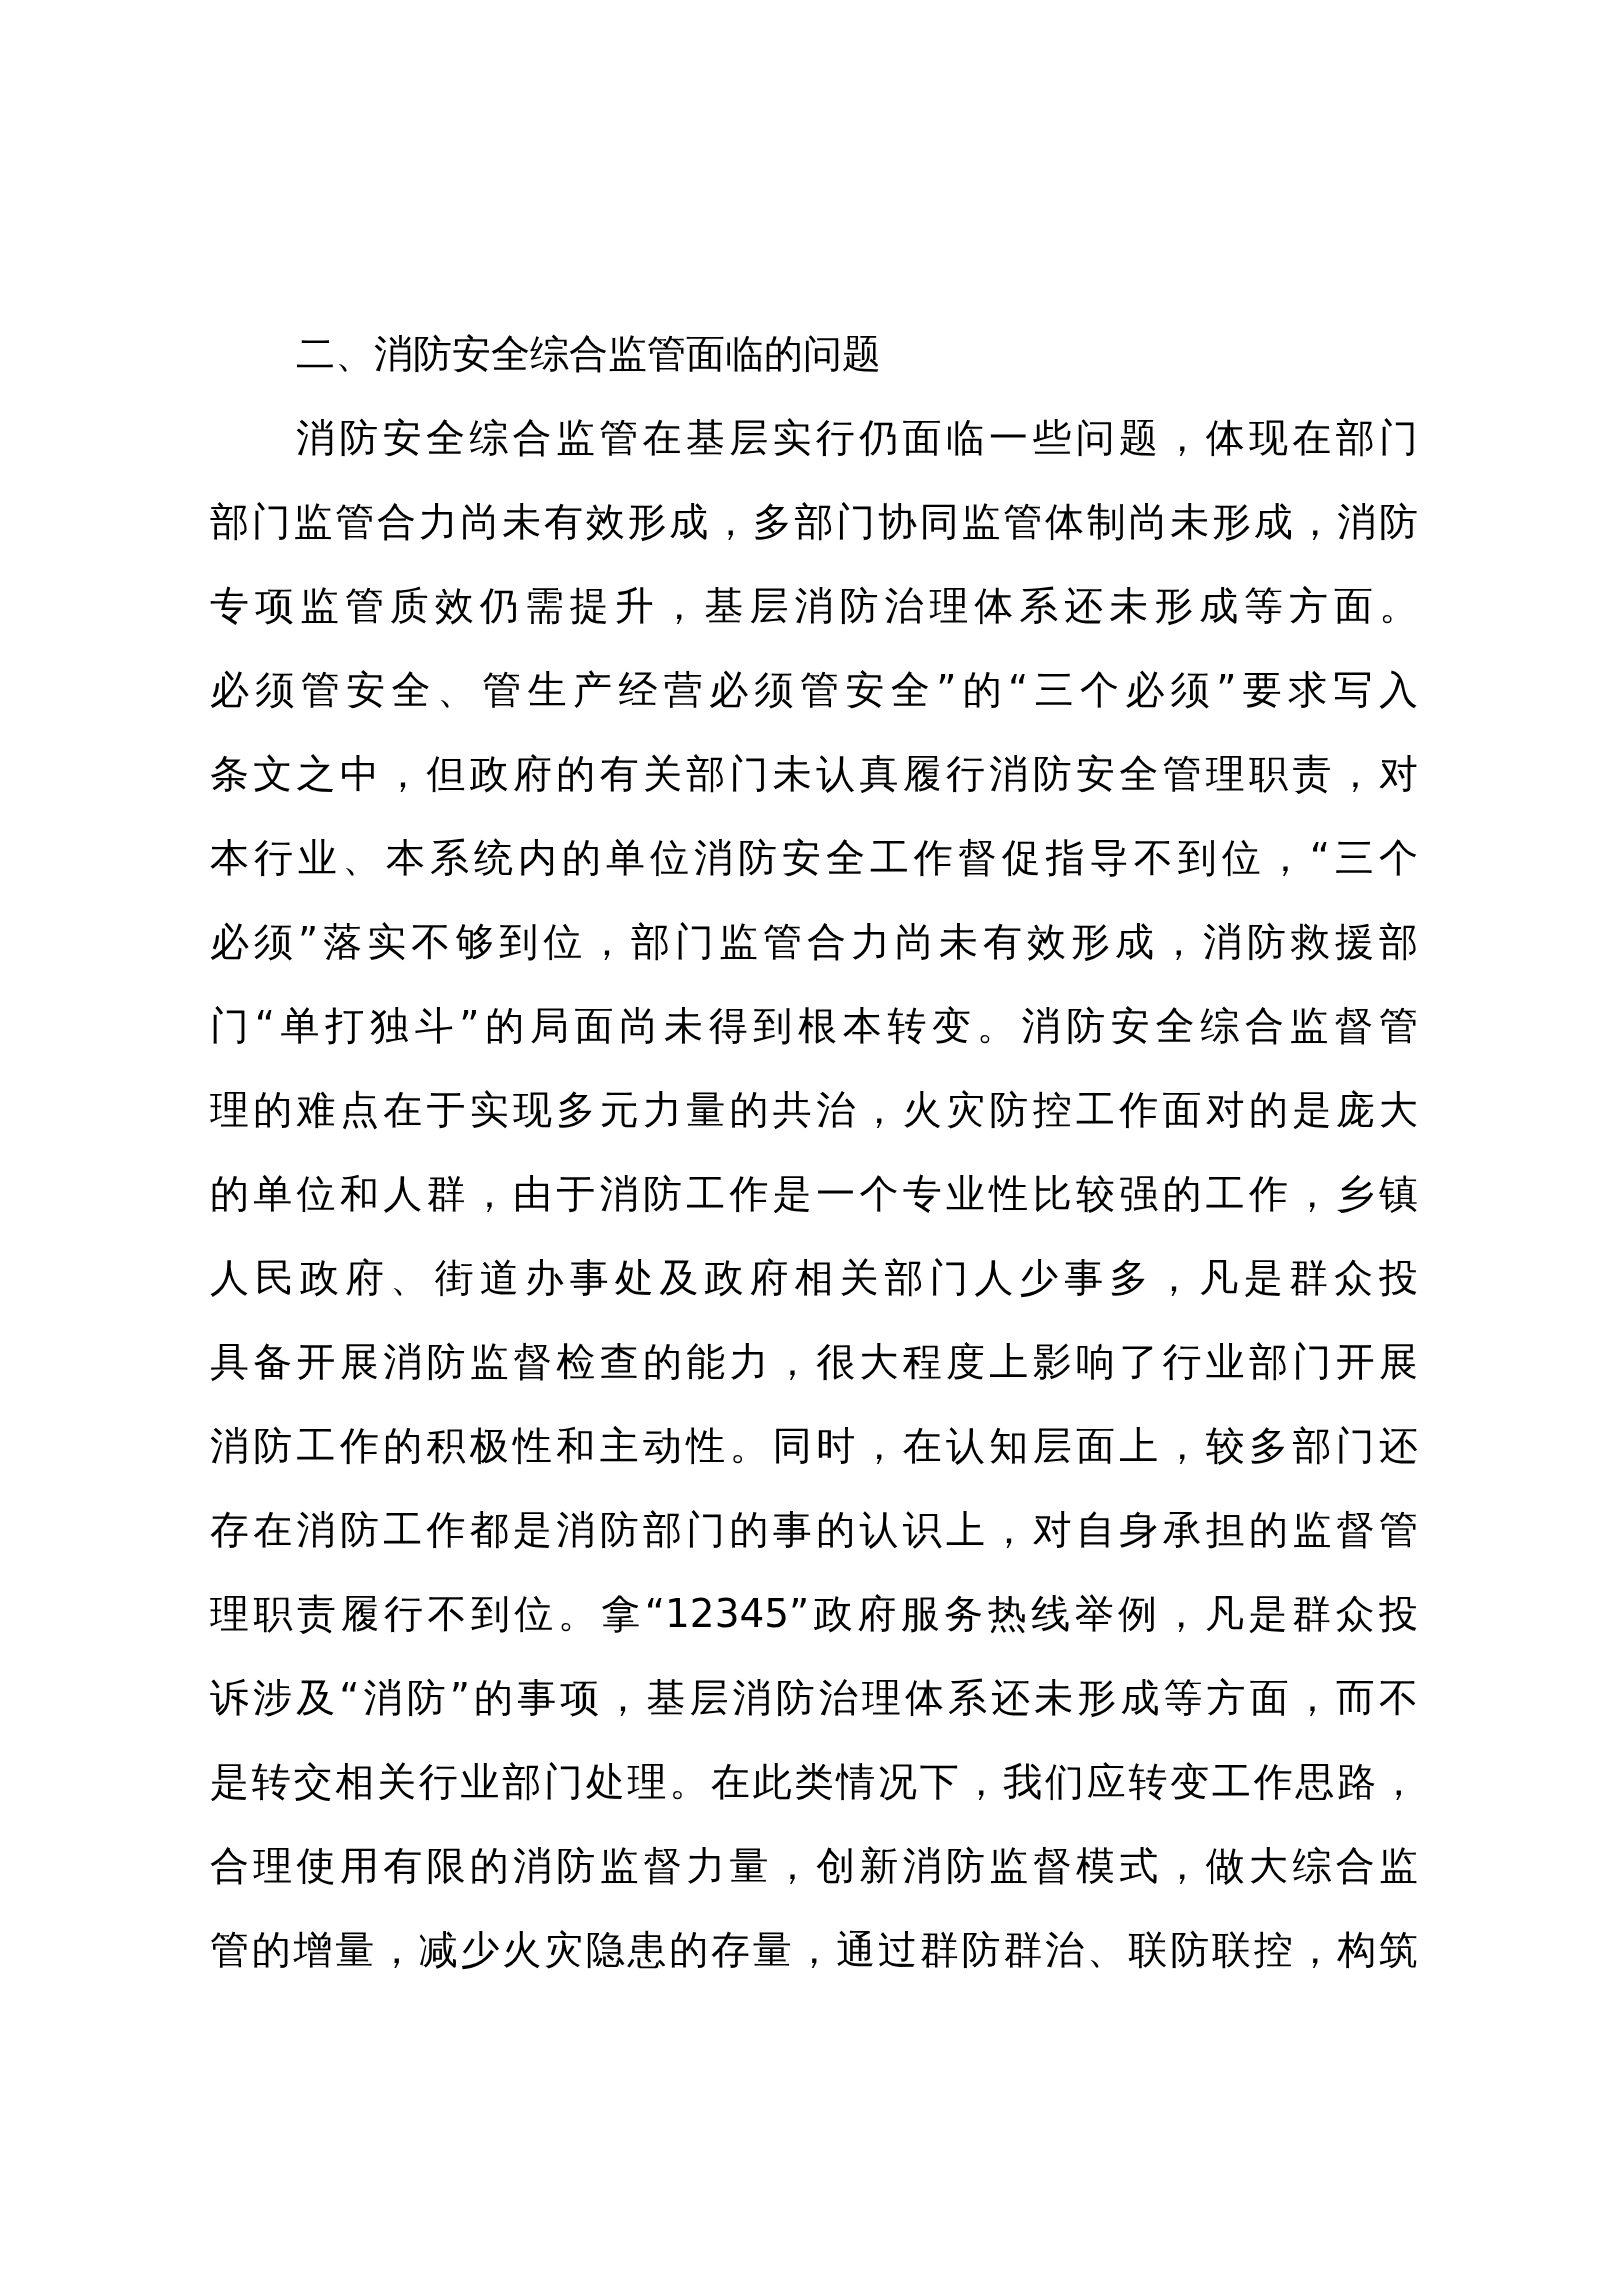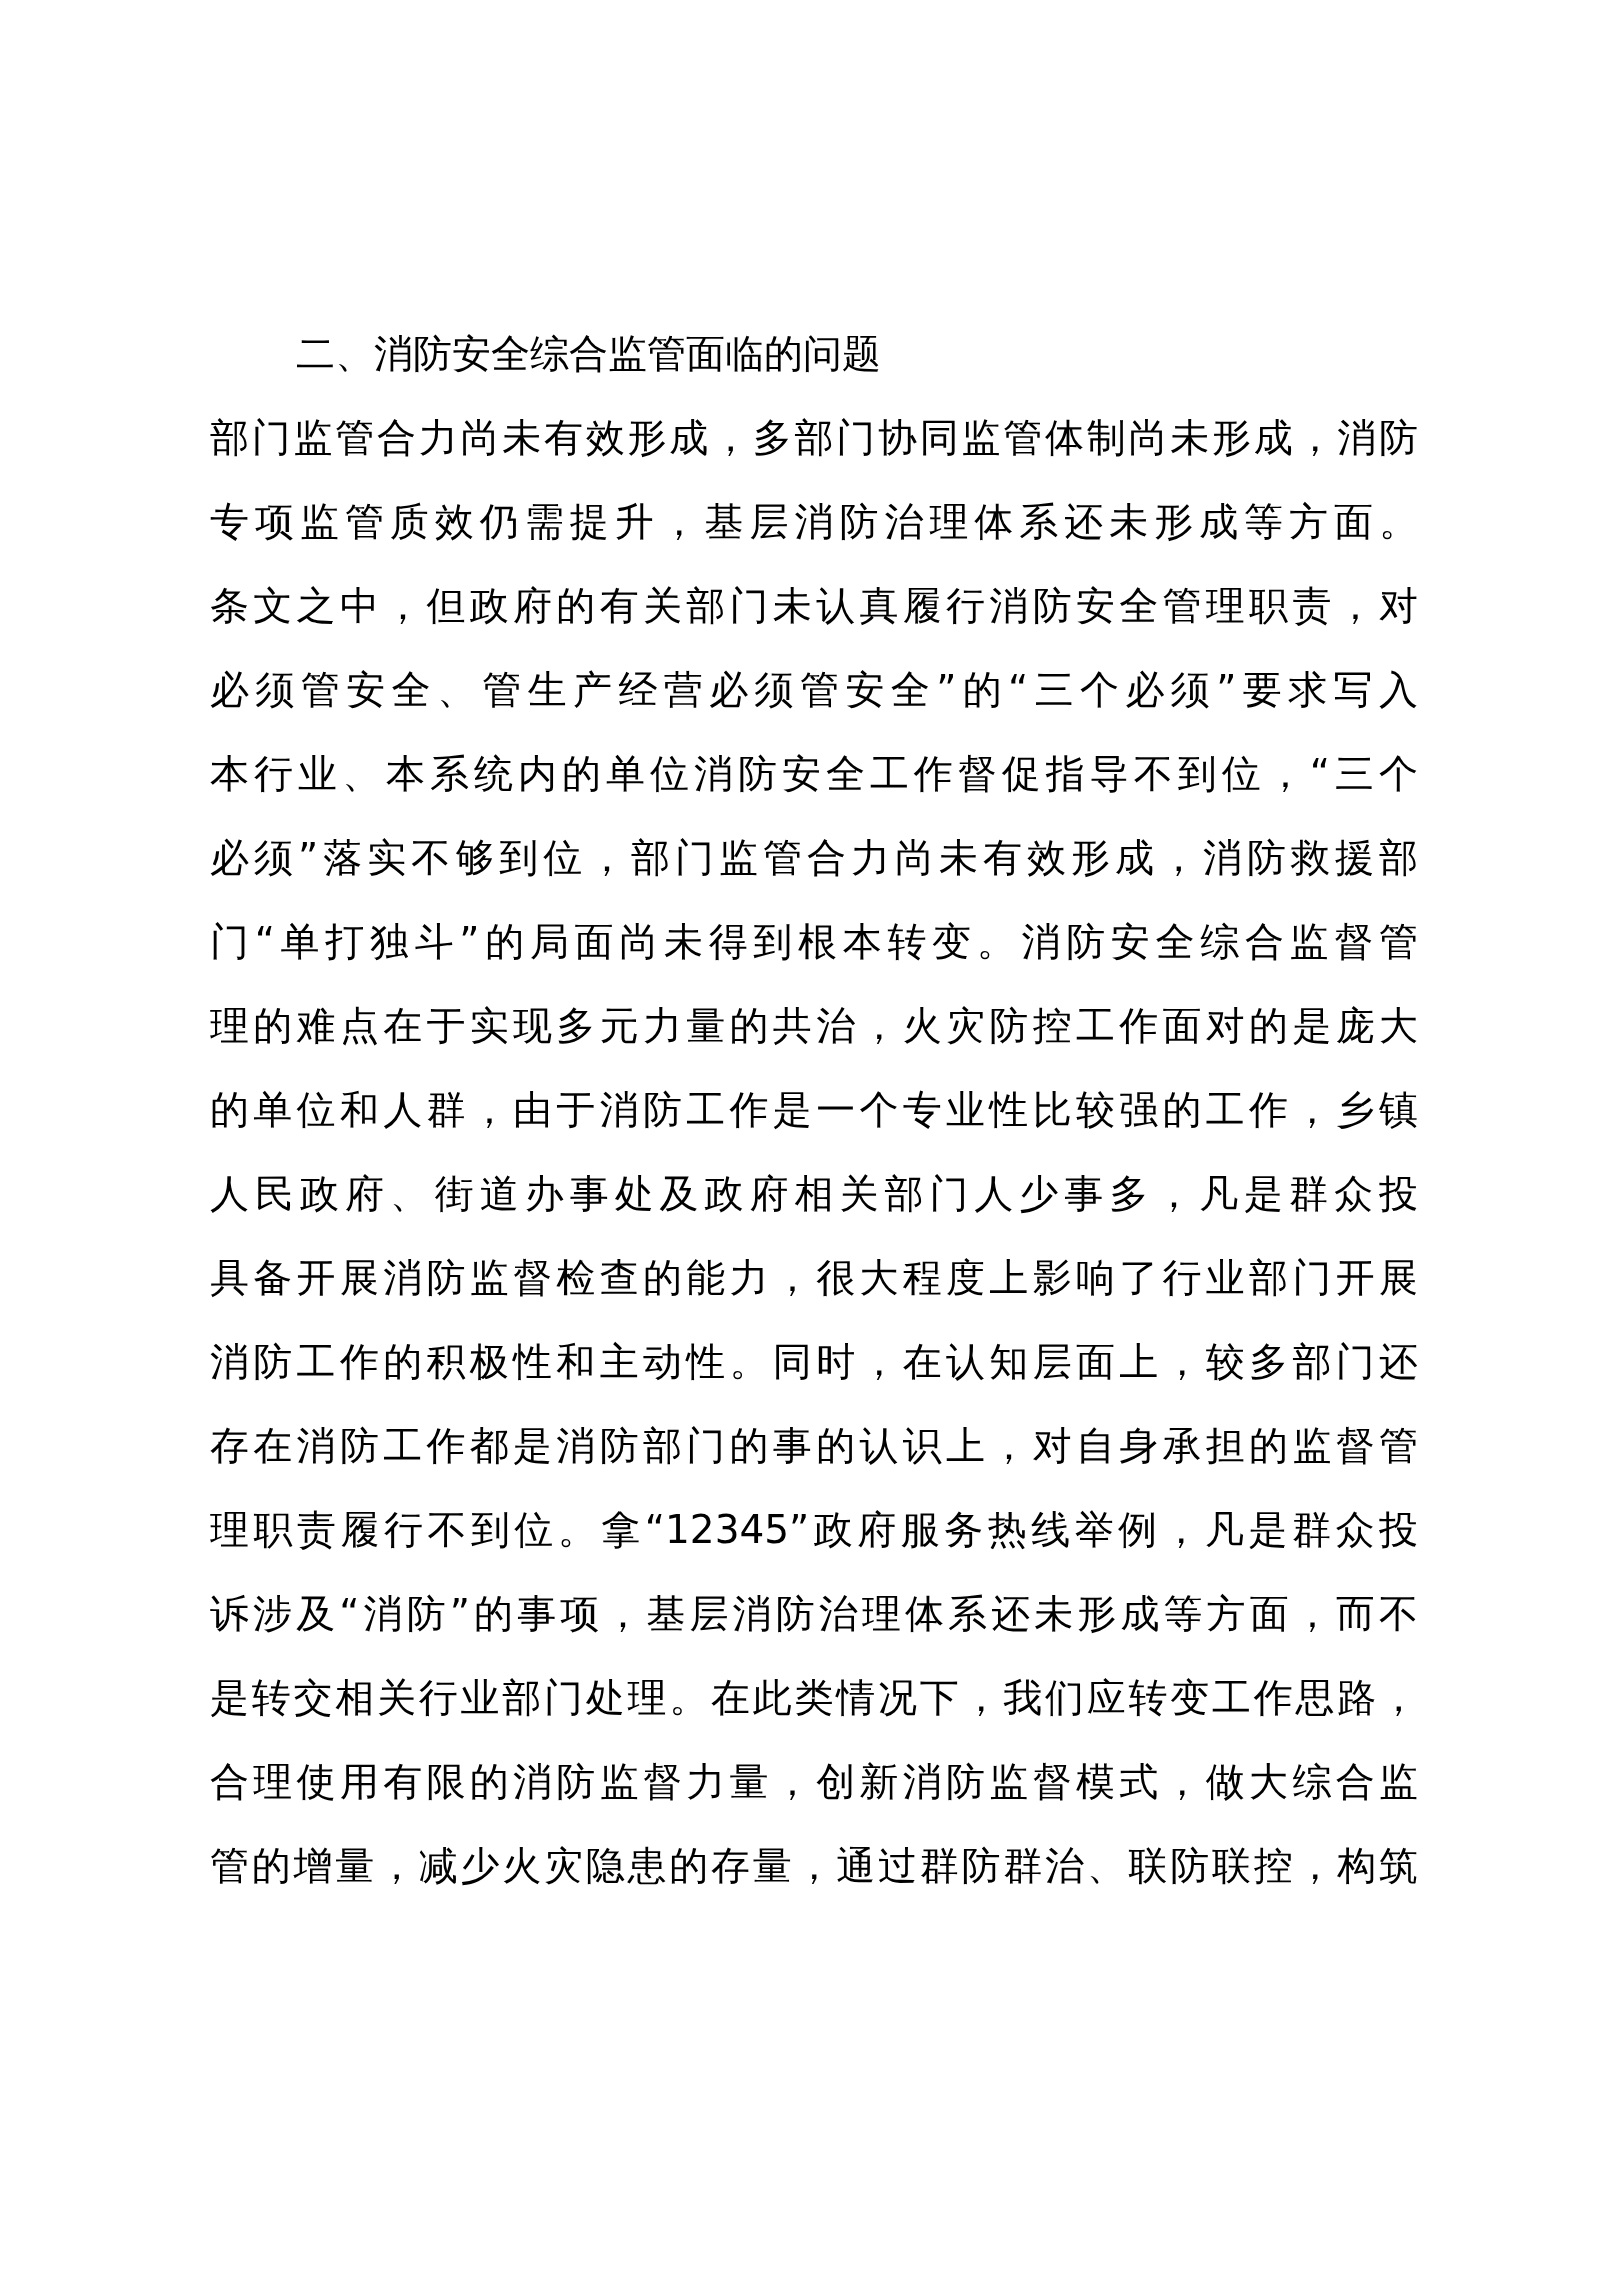--- a/index.html
+++ b/index.html
@@ -46,24 +46,25 @@
       text-align: center;
       text-align-last: left;
     }
   </style>
 </head>
 <body>
 
 <div class="page">
   <div class="text-block">
     <div class="line indent heading">二、消防安全综合监管面临的问题</div>
+    <div class="line indent">消防安全综合监管在基层实行仍面临一些问题，体现在部门</div>
     <div class="line">部门监管合力尚未有效形成，多部门协同监管体制尚未形成，消防</div>
     <div class="line">专项监管质效仍需提升，基层消防治理体系还未形成等方面。</div>
+    <div class="line">必须管安全、管生产经营必须管安全”的“三个必须”要求写入</div>
     <div class="line">条文之中，但政府的有关部门未认真履行消防安全管理职责，对</div>
-    <div class="line">必须管安全、管生产经营必须管安全”的“三个必须”要求写入</div>
     <div class="line">本行业、本系统内的单位消防安全工作督促指导不到位，“三个</div>
     <div class="line">必须”落实不够到位，部门监管合力尚未有效形成，消防救援部</div>
     <div class="line">门“单打独斗”的局面尚未得到根本转变。消防安全综合监督管</div>
     <div class="line">理的难点在于实现多元力量的共治，火灾防控工作面对的是庞大</div>
     <div class="line">的单位和人群，由于消防工作是一个专业性比较强的工作，乡镇</div>
     <div class="line">人民政府、街道办事处及政府相关部门人少事多，凡是群众投</div>
     <div class="line">具备开展消防监督检查的能力，很大程度上影响了行业部门开展</div>
     <div class="line">消防工作的积极性和主动性。同时，在认知层面上，较多部门还</div>
     <div class="line">存在消防工作都是消防部门的事的认识上，对自身承担的监督管</div>
     <div class="line">理职责履行不到位。拿“12345”政府服务热线举例，凡是群众投</div>

